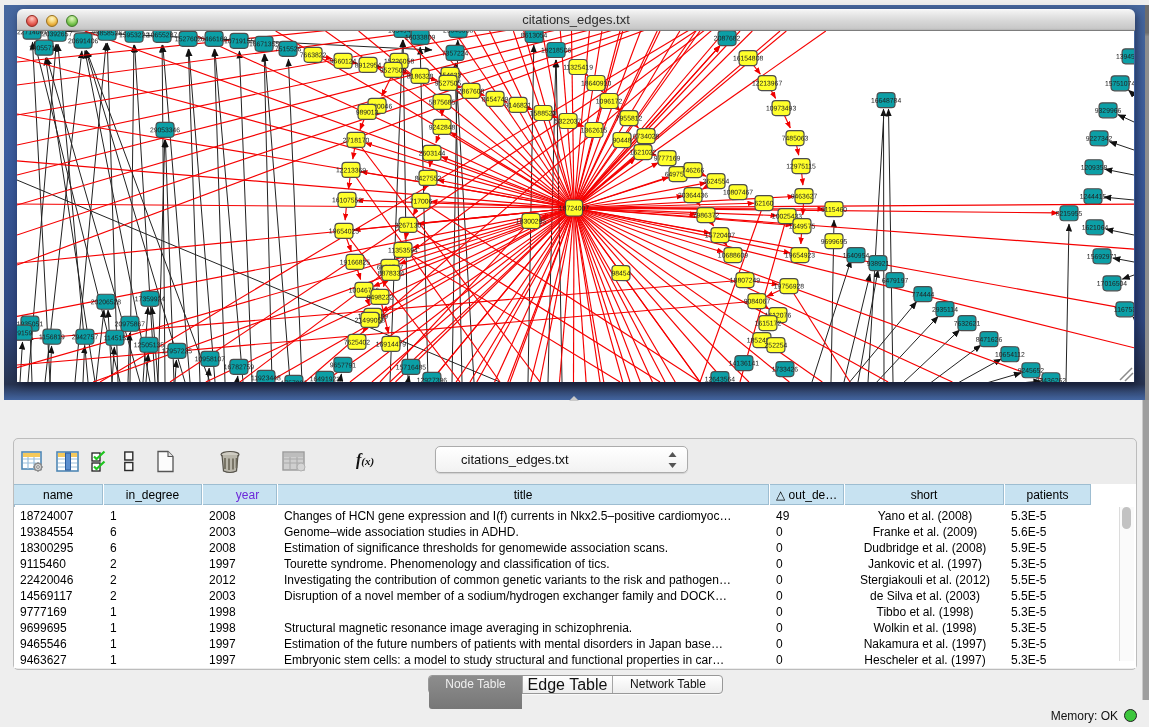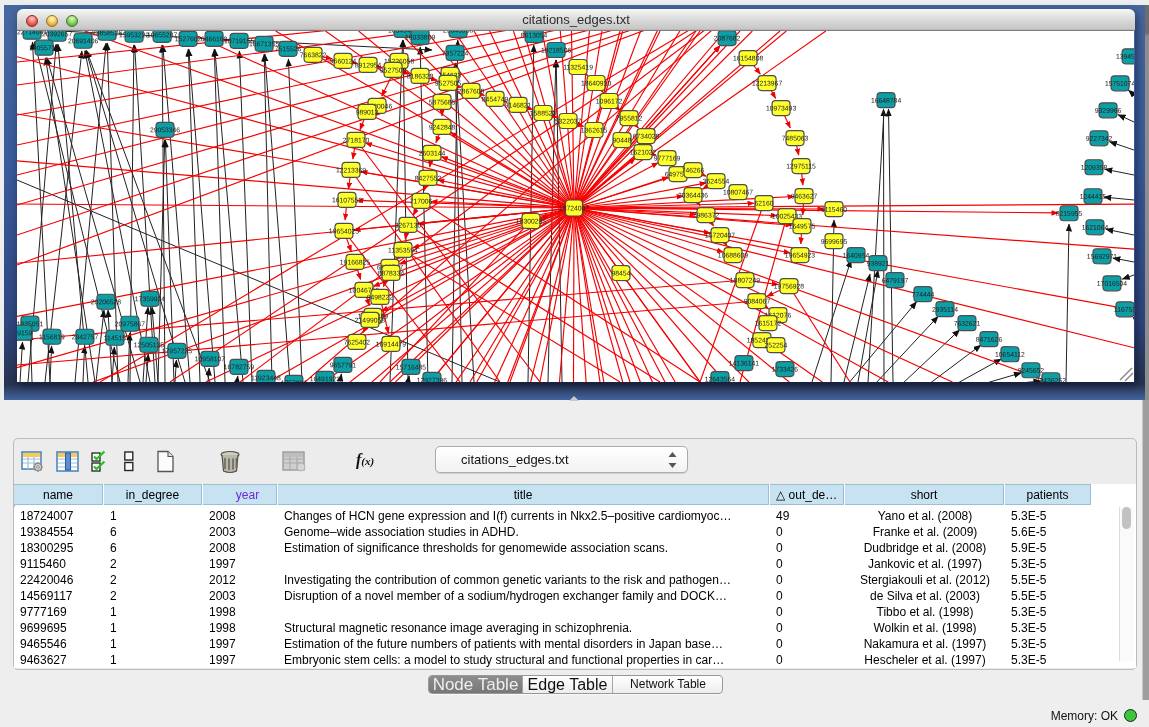--- a/index.html
+++ b/index.html
@@ -21,21 +21,21 @@
 #tp-bar{position:absolute;left:5px;top:405px;width:1140px;height:25px;background:#e3e3e3;border-top:1px solid #cfcfcf;border-bottom:1px solid #d8d8d8}
 #tp-bar .t{position:absolute;left:5px;top:0;line-height:24px;font-size:13px;color:#222}
 #notch{position:absolute;left:569px;top:396px;width:0;height:0;border-left:5px solid transparent;border-right:5px solid transparent;border-bottom:5px solid #c9c9c9}
 #panel{position:absolute;left:13px;top:438px;width:1124px;height:232px;background:#ececec;border:1px solid #bcbcbc;border-radius:5px}
 #tablebg{position:absolute;left:14px;top:484px;width:1122px;height:184px;background:#fff}
 #sbtrack{position:absolute;left:1119px;top:507px;width:15px;height:154px;background:#fafafa;border-left:1px solid #dcdcdc}
 #sbthumb{position:absolute;left:1122px;top:507px;width:9px;height:22px;background:#c2c2c2;border-radius:5px}
 #dropdown{position:absolute;left:435px;top:446px;width:253px;height:27px;background:linear-gradient(180deg,#fff,#f2f2f2);border:1px solid #ababab;border-radius:5px;box-shadow:0 1px 1px rgba(0,0,0,.12)}
 #dropdown .t{position:absolute;left:25px;top:0;line-height:25px;font-size:13px;color:#111}
 #seg{position:absolute;left:428px;top:675px;width:295px;height:19px;background:linear-gradient(180deg,#fff,#ededed);border:1px solid #989898;border-radius:4px;box-shadow:0 1px 1px rgba(255,255,255,.7)}
-.seg1{position:absolute;left:0;top:0;width:93px;height:17px;border-radius:3px 0 0 3px;background:linear-gradient(180deg,#8d8d8d,#777777);color:#efefef;text-align:center;line-height:17px;font-size:17px}
+.seg1{position:absolute;left:0;top:0;width:93px;height:33px;border-radius:3px 0 0 3px;background:linear-gradient(180deg,#8d8d8d,#777777);color:#efefef;text-align:center;line-height:17px;font-size:12px}
 .seg2{position:absolute;left:93px;top:0;width:90px;height:17px;border-left:1px solid #a5a5a5;color:#111;text-align:center;line-height:17px;font-size:16px}
 .seg3{position:absolute;left:183px;top:0;width:111px;height:17px;border-left:1px solid #a5a5a5;color:#111;text-align:center;line-height:17px;font-size:12px}
 #mem{position:absolute;left:1018px;top:709px;width:100px;text-align:right;font-size:12px;color:#111}
 #memdot{position:absolute;left:1124px;top:709px;width:13px;height:13px;border-radius:50%;background:#3cc63c;border:1.5px solid #222}
 .ticon{position:absolute;top:450px}
 </style></head>
 <body>
 <div id="root">
 <div id="desktop">
 <div id="win">
@@ -691,20 +691,21 @@
       <div style="position:absolute;left:189px;width:75px;top:0;height:16px;line-height:16px;text-align:left;padding:0 0 0 6px;overflow:hidden;white-space:nowrap">2008</div>
       <div style="position:absolute;left:264px;width:492px;top:0;height:16px;line-height:16px;text-align:left;padding:0 0 0 6px;overflow:hidden;white-space:nowrap">Estimation of significance thresholds for genomewide association scans.</div>
       <div style="position:absolute;left:756px;width:75px;top:0;height:16px;line-height:16px;text-align:left;padding:0 0 0 6px;overflow:hidden;white-space:nowrap">0</div>
       <div style="position:absolute;left:831px;width:160px;top:0;height:16px;line-height:16px;text-align:center;padding:0;overflow:hidden;white-space:nowrap">Dudbridge et al. (2008)</div>
       <div style="position:absolute;left:991px;width:87px;top:0;height:16px;line-height:16px;text-align:left;padding:0 0 0 6px;overflow:hidden;white-space:nowrap">5.9E-5</div>
     </div>
 <div style="position:absolute;left:14px;top:556px;width:1105px;height:16px;font-size:12px;color:#000">
       <div style="position:absolute;left:0px;width:90px;top:0;height:16px;line-height:16px;text-align:left;padding:0 0 0 6px;overflow:hidden;white-space:nowrap">9115460</div>
       <div style="position:absolute;left:90px;width:99px;top:0;height:16px;line-height:16px;text-align:left;padding:0 0 0 6px;overflow:hidden;white-space:nowrap">2</div>
       <div style="position:absolute;left:189px;width:75px;top:0;height:16px;line-height:16px;text-align:left;padding:0 0 0 6px;overflow:hidden;white-space:nowrap">1997</div>
+      <div style="position:absolute;left:264px;width:492px;top:0;height:16px;line-height:16px;text-align:left;padding:0 0 0 6px;overflow:hidden;white-space:nowrap">Tourette syndrome. Phenomenology and classification of tics.</div>
       <div style="position:absolute;left:756px;width:75px;top:0;height:16px;line-height:16px;text-align:left;padding:0 0 0 6px;overflow:hidden;white-space:nowrap">0</div>
       <div style="position:absolute;left:831px;width:160px;top:0;height:16px;line-height:16px;text-align:center;padding:0;overflow:hidden;white-space:nowrap">Jankovic et al. (1997)</div>
       <div style="position:absolute;left:991px;width:87px;top:0;height:16px;line-height:16px;text-align:left;padding:0 0 0 6px;overflow:hidden;white-space:nowrap">5.3E-5</div>
     </div>
 <div style="position:absolute;left:14px;top:572px;width:1105px;height:16px;font-size:12px;color:#000">
       <div style="position:absolute;left:0px;width:90px;top:0;height:16px;line-height:16px;text-align:left;padding:0 0 0 6px;overflow:hidden;white-space:nowrap">22420046</div>
       <div style="position:absolute;left:90px;width:99px;top:0;height:16px;line-height:16px;text-align:left;padding:0 0 0 6px;overflow:hidden;white-space:nowrap">2</div>
       <div style="position:absolute;left:189px;width:75px;top:0;height:16px;line-height:16px;text-align:left;padding:0 0 0 6px;overflow:hidden;white-space:nowrap">2012</div>
       <div style="position:absolute;left:264px;width:492px;top:0;height:16px;line-height:16px;text-align:left;padding:0 0 0 6px;overflow:hidden;white-space:nowrap">Investigating the contribution of common genetic variants to the risk and pathogen…</div>
       <div style="position:absolute;left:756px;width:75px;top:0;height:16px;line-height:16px;text-align:left;padding:0 0 0 6px;overflow:hidden;white-space:nowrap">0</div>

